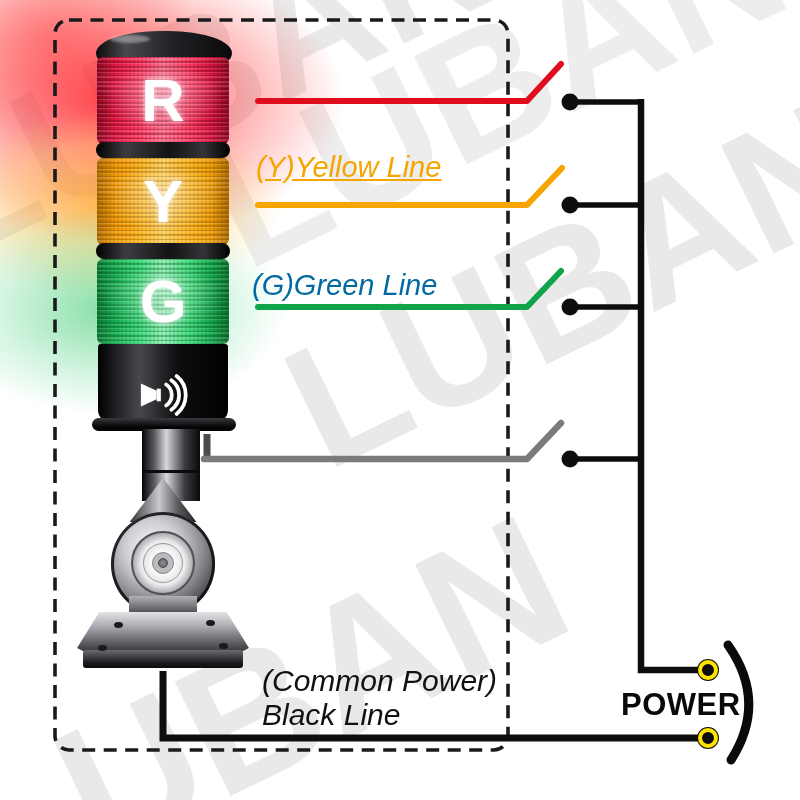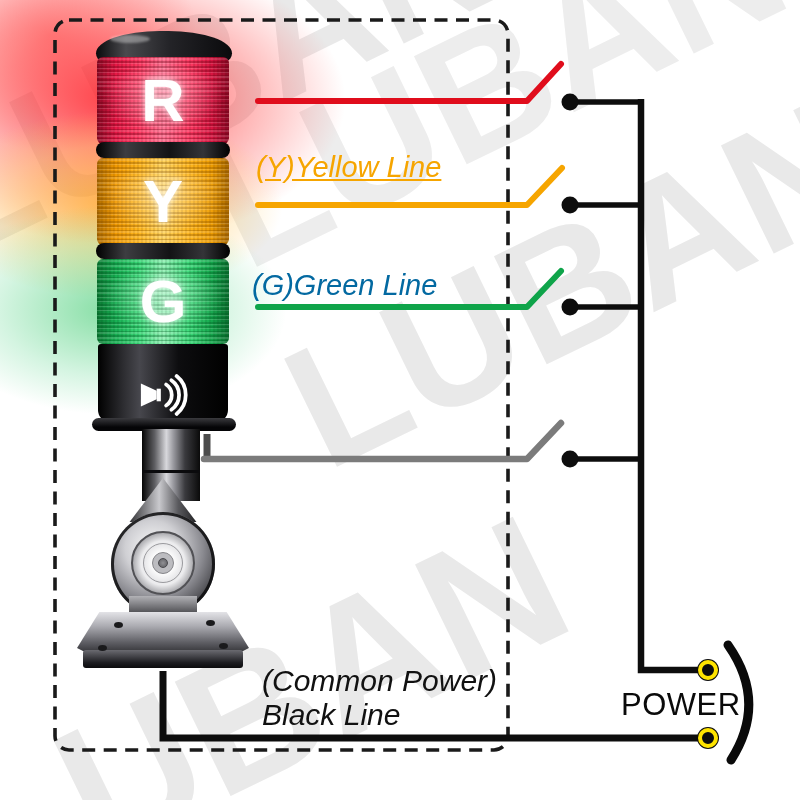--- a/index.html
+++ b/index.html
@@ -50,21 +50,21 @@
     position:absolute; z-index:4; font-style:italic; font-size:29px;
     line-height:1.1; white-space:nowrap;
   }
   .lbl-red{left:256px; top:64px; color:#e00d1c;}
   .lbl-yellow{left:256px; top:152px; color:#f6a500;text-decoration:underline;}
   .lbl-green{left:252px; top:270px; color:#0369a1;}
   .lbl-grey{left:256px; top:422px; color:#7b7b7b;}
   .lbl-common1{left:262px; top:664px; color:#111; font-size:30px;font-style:italic;}
   .lbl-common2{left:262px; top:698px; color:#111; font-size:30px;}
   .lbl-power{
-    left:621px; top:688px; color:#0a0a0a; font-style:normal; font-weight:400;
+    left:621px; top:688px; color:#0a0a0a; font-style:normal; font-weight:700;
     font-size:31px; letter-spacing:.5px;
   }
 
   
   .tower{position:absolute; left:0; top:0; width:800px; height:800px; z-index:5; pointer-events:none;}
   .tower > div{position:absolute;}
 
   .cap{
     left:96px; top:31px; width:136px; height:30px;
     background:linear-gradient(90deg,#0a0a0c,#4a4a4e 22%,#232327 55%,#0a0a0c);

